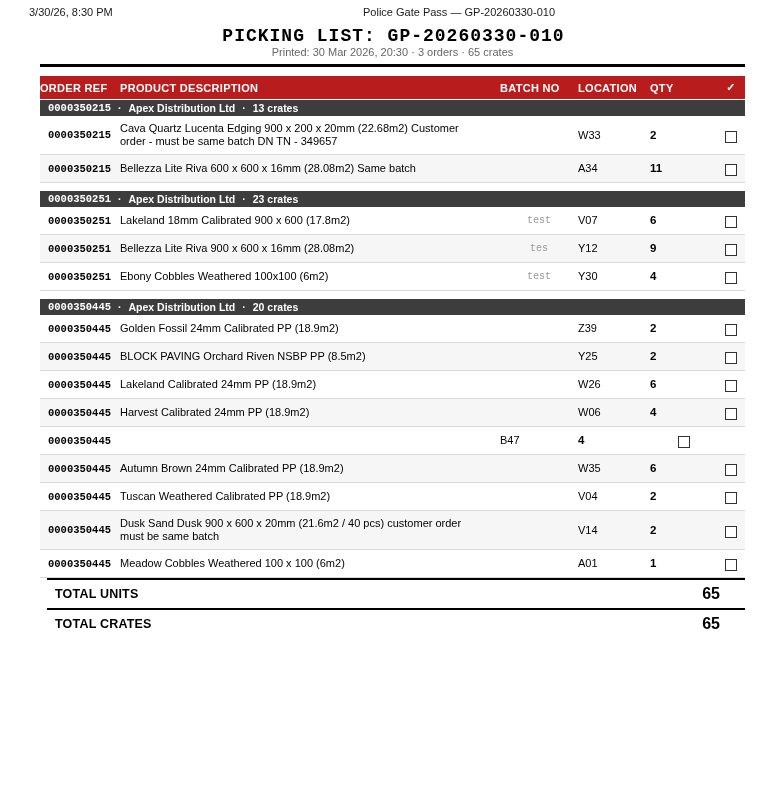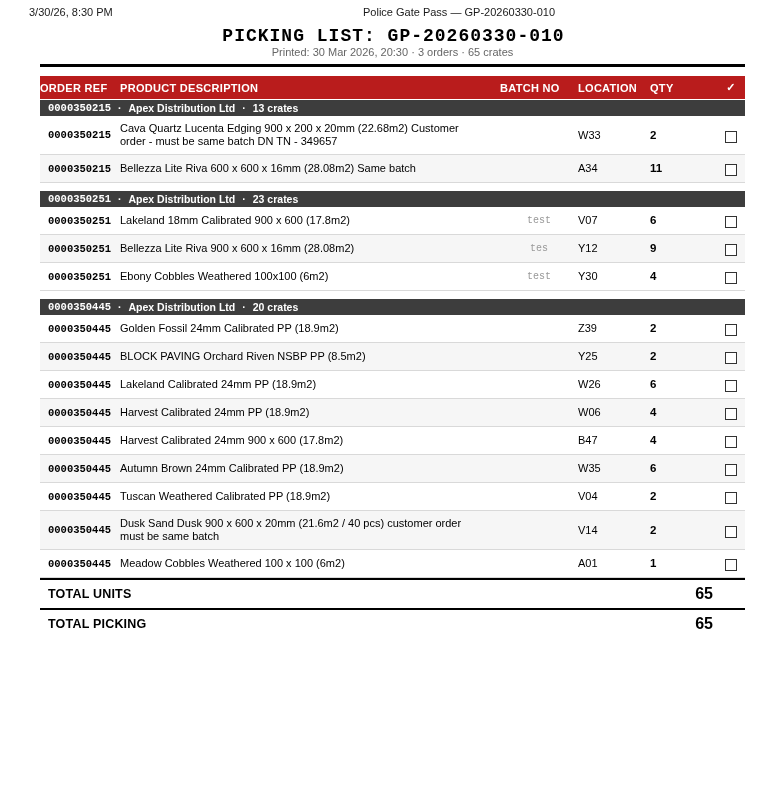--- a/index.html
+++ b/index.html
@@ -75,21 +75,21 @@
     font-family: "Liberation Mono", "DejaVu Sans Mono", monospace;
     font-size: 10px; color: #999; text-align: center;
   }
   .qty-val { font-weight: bold; font-size: 11.5px; }
   .checkbox {
     display: inline-block; width: 12px; height: 12px;
     border: 1.5px solid #333; background: #fff; vertical-align: middle;
     margin-top: 3px;
   }
 
-  .totals { margin-top: 0; }
+  .totals { margin-top: 0; margin-left: 7px; }
   .total-row {
     display: grid; grid-template-columns: 610px 67px 28px;
     border-top: 2.5px solid #000;
     align-items: center;
   }
   .total-label {
     font-weight: bold; font-size: 12.5px; letter-spacing: 0.2px;
     padding: 7px 0 7px 8px;
   }
   .total-value { font-weight: bold; font-size: 16px; text-align: right; padding-right: 4px; }
@@ -212,21 +212,20 @@
           <div class="grid-row item-row alt">
             <div class="cell cell-ref"><span class="ref-val">0000350445</span></div>
             <div class="cell cell-desc">Harvest Calibrated 24mm PP (18.9m2)</div>
             <div class="cell cell-batch"></div>
             <div class="cell cell-loc">W06</div>
             <div class="cell cell-qty"><span class="qty-val">4</span></div>
             <div class="cell cell-check"><span class="checkbox"></span></div>
           </div>
           <div class="grid-row item-row">
             <div class="cell cell-ref"><span class="ref-val">0000350445</span></div>
-            <div class="cell cell-desc">Harvest Calibrated 24mm 900 x 600 (17.8m2)</div>
             <div class="cell cell-batch"></div>
             <div class="cell cell-loc">B47</div>
             <div class="cell cell-qty"><span class="qty-val">4</span></div>
             <div class="cell cell-check"><span class="checkbox"></span></div>
           </div>
           <div class="grid-row item-row alt">
             <div class="cell cell-ref"><span class="ref-val">0000350445</span></div>
             <div class="cell cell-desc">Autumn Brown 24mm Calibrated PP (18.9m2)</div>
             <div class="cell cell-batch"></div>
             <div class="cell cell-loc">W35</div>
@@ -261,18 +260,18 @@
       </div>
   </div>
 
   <div class="totals" id="totals">
       <div class="total-row">
         <div class="total-label">TOTAL UNITS</div>
         <div class="total-value">65</div>
         <div></div>
       </div>
       <div class="total-row">
-        <div class="total-label">TOTAL PICKING</div>
+        <div class="total-label">TOTAL CRATES</div>
         <div class="total-value">65</div>
         <div></div>
       </div>
     </div>
 </div>
 
 </body></html>

